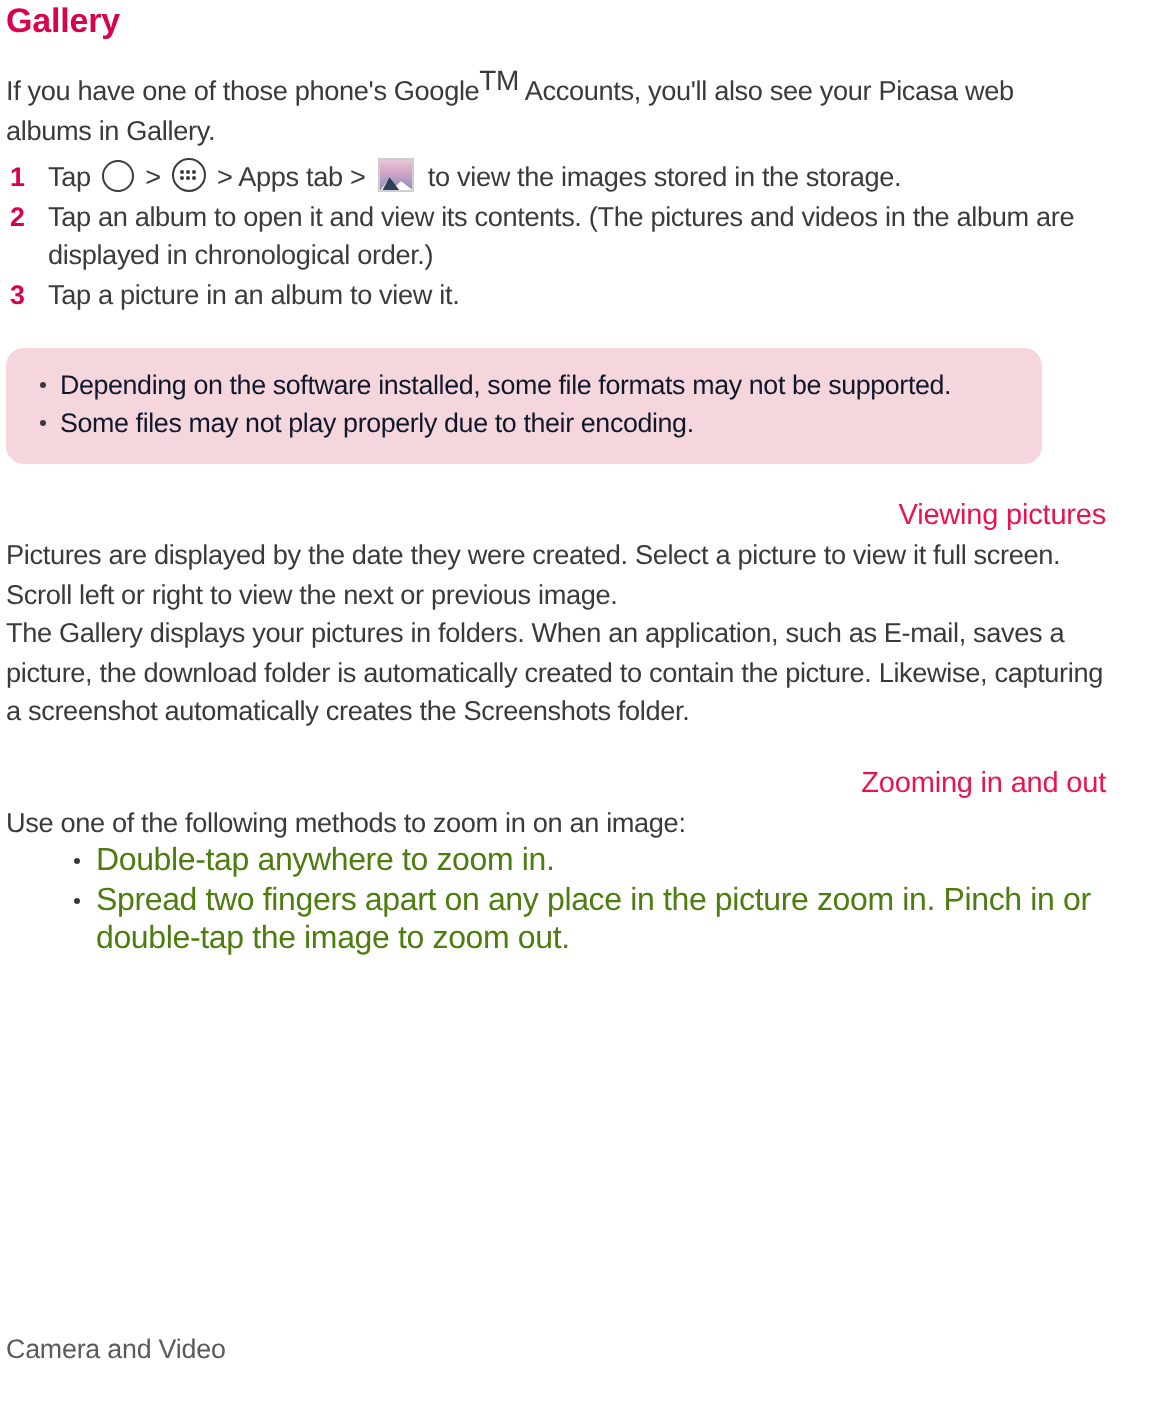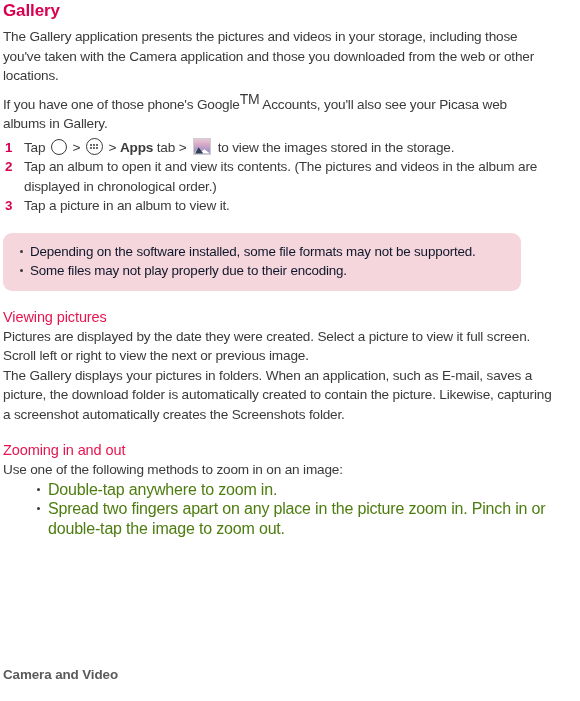--- a/index.html
+++ b/index.html
@@ -39,20 +39,21 @@
     letter-spacing: -0.1px;
   }
   h2.sub-title {
     color: #e8134f;
     font-size: 14.5px;
     font-weight: normal;
     margin: 0;
     padding: 0 0 1px 0;
     line-height: 18px;
     letter-spacing: -0.1px;
+    text-align: right;
   }
 
   p.para {
     font-size: 13.6px;
     line-height: 19.5px;
     margin: 0;
     padding: 0;
     color: #3a3a3a;
     letter-spacing: -0.18px;
   }
@@ -75,21 +76,21 @@
   }
   ol.steps > li .num {
     position: absolute;
     left: 2px;
     top: 0;
     color: #d8004f;
     font-weight: bold;
     font-size: 13.4px;
   }
   .step-body { display: inline; }
-  .bold-inline { font-weight: bold; }
+  .bold-inline { font-weight: normal; }
 
   
   .ic {
     display: inline-block;
     vertical-align: -3px;
     position: relative;
   }
   .ic-home {
     width: 14px; height: 14px;
     border: 1.6px solid #3a3a3a;
@@ -218,21 +219,20 @@
     width: 580px;
     height: 44px;
   }
   .footer-label {
     position: absolute;
     left: 3px;
     top: 10px;
     font-size: 13.4px;
     color: #5a5a5a;
     letter-spacing: -0.1px;
-    font-weight: bold;
   }
   .page-num-wrap {
     position: absolute;
     right: 7px;
     top: 2px;
     width: 40px;
     text-align: left;
     margin-top: 44px;
   }
   .page-rule {
@@ -254,21 +254,20 @@
   }
 </style>
 </head>
 <body>
 
 <div class="page">
   <div class="content">
 
     <h1 class="section-title">Gallery</h1>
 
-    <p class="para">The Gallery application presents the pictures and videos in your storage, including those you've taken with the Camera application and those you downloaded from the web or other locations.</p>
 
     <div class="gap-s"></div>
 
     <p class="para"><span>If you have one of those phone's Google</span><sup class="tm">TM</sup><span> Accounts, you'll also see your Picasa web albums in Gallery.</span></p>
 
     <div class="gap-s"></div>
 
     <ol class="steps">
       <li>
         <span class="num">1</span>

